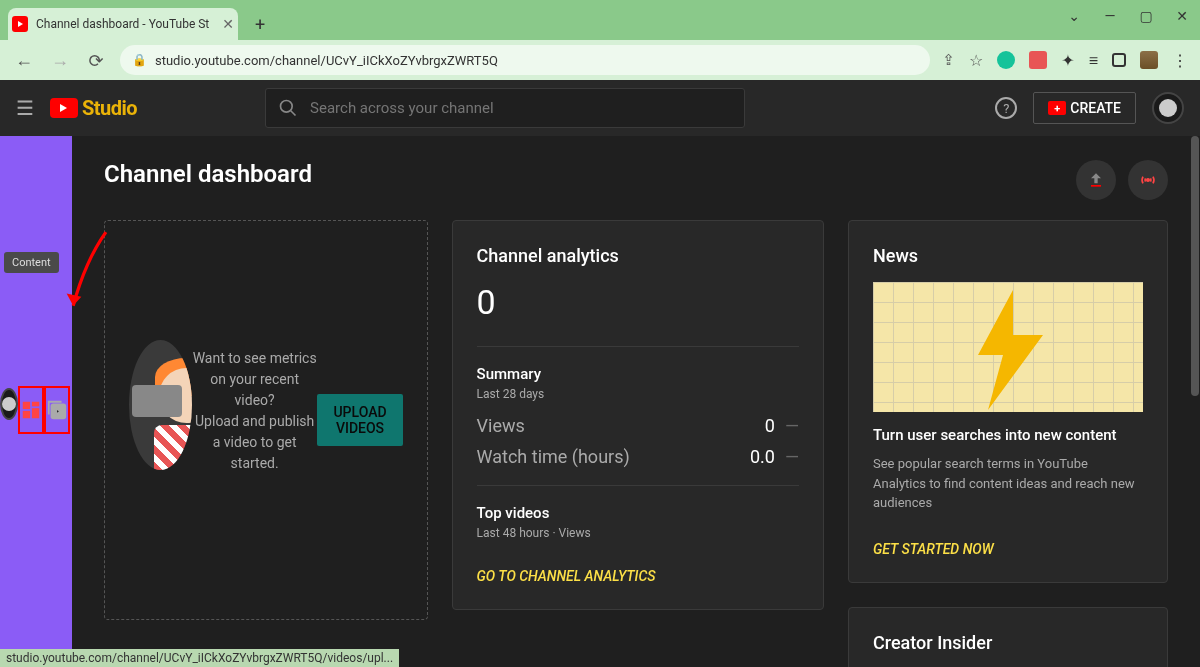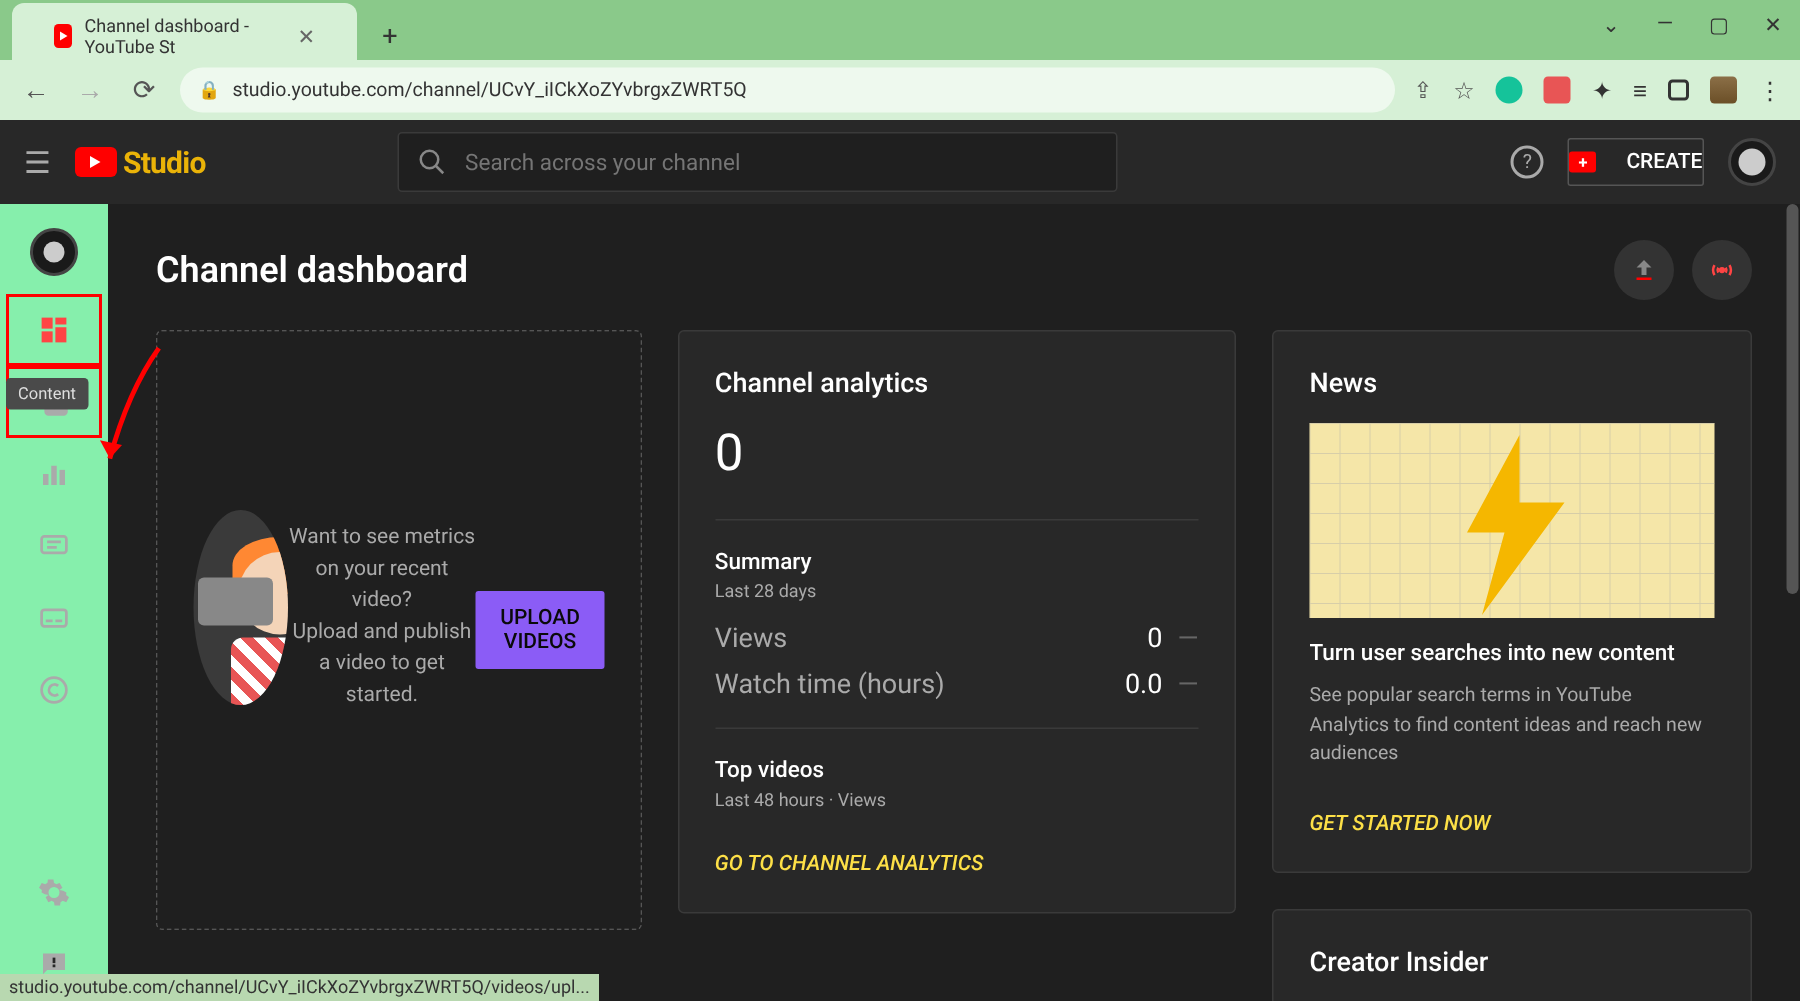--- a/index.html
+++ b/index.html
@@ -1,19 +1,19 @@
 <!DOCTYPE html>
 <html><head>
 <meta charset="utf-8">
 <style>
 * { margin: 0; padding: 0; box-sizing: border-box; font-family: Roboto, Arial, sans-serif; }
 body { background: #8ac98a; width: 1200px; height: 667px; overflow: hidden; }
 .browser-chrome { background: #8ac98a; height: 80px; position: relative; }
 .tab-bar { display: flex; align-items: center; padding: 8px 8px 0 8px; height: 40px; }
-.tab { background: #d6f0d6; border-radius: 8px 8px 0 0; padding: 8px 28px; display: flex; align-items: center; gap: 8px; font-size: 12px; color: #333; width: 230px; }
+.tab { background: #d6f0d6; border-radius: 8px 8px 0 0; padding: 8px 4px; display: flex; align-items: center; gap: 8px; font-size: 12px; color: #333; width: 230px; }
 .tab-favicon { width: 16px; height: 16px; background: #ff0000; border-radius: 3px; display: flex; align-items: center; justify-content: center; }
 .tab-favicon::after { content: ''; width: 0; height: 0; border-left: 5px solid white; border-top: 3px solid transparent; border-bottom: 3px solid transparent; }
 .tab-close { margin-left: auto; color: #666; cursor: pointer; font-size: 14px; }
 .new-tab { margin-left: 8px; width: 28px; height: 28px; display: flex; align-items: center; justify-content: center; color: #333; cursor: pointer; font-size: 18px; border-radius: 50%; }
 .window-controls { position: absolute; right: 8px; top: 8px; display: flex; gap: 16px; color: #333; }
 .window-controls span { cursor: pointer; font-size: 14px; width: 20px; text-align: center; }
 .address-bar-row { background: #d6f0d6; height: 40px; display: flex; align-items: center; padding: 0 12px; gap: 12px; }
 .nav-btn { color: #555; cursor: pointer; font-size: 18px; width: 24px; text-align: center; }
 .nav-btn.disabled { color: #aaa; cursor: default; }
 .address-bar { flex: 1; background: #eef9ee; border-radius: 20px; height: 30px; display: flex; align-items: center; padding: 0 12px; font-size: 13px; color: #333; gap: 8px; max-width: 840px; }
@@ -26,57 +26,57 @@
 .burger { color: #aaa; cursor: pointer; font-size: 20px; }
 .logo { display: flex; align-items: center; gap: 4px; }
 .logo-icon { background: #ff0000; width: 28px; height: 20px; border-radius: 4px; display: flex; align-items: center; justify-content: center; }
 .logo-icon::after { content: ''; width: 0; height: 0; border-left: 7px solid white; border-top: 4px solid transparent; border-bottom: 4px solid transparent; }
 .logo-text { color: #eab308; font-weight: 700; font-size: 20px; letter-spacing: -0.5px; }
 .search-box { flex: 0 0 480px; margin-left: 112px; height: 40px; background: #1f1f1f; border: 1px solid #3a3a3a; border-radius: 3px; display: flex; align-items: center; padding: 0 12px; gap: 12px; }
 .search-box input { background: transparent; border: none; color: #aaa; font-size: 15px; flex: 1; outline: none; }
 .search-icon { color: #888; font-size: 18px; }
 .header-right { margin-left: auto; display: flex; align-items: center; gap: 16px; }
 .help-icon { color: #aaa; border: 2px solid #aaa; border-radius: 50%; width: 22px; height: 22px; display: flex; align-items: center; justify-content: center; font-size: 13px; cursor: pointer; }
-.create-btn { border: 1px solid #555; background: #282828; color: #fff; padding: 7px 0; font-size: 14px; font-weight: 500; cursor: pointer; display: flex; align-items: center; gap: 20px; border-radius: 2px; }
+.create-btn { border: 1px solid #555; background: #282828; color: #fff; padding: 7px 14px; font-size: 14px; font-weight: 500; cursor: pointer; display: flex; align-items: center; gap: 4px; border-radius: 2px; }
 .create-icon { width: 18px; height: 14px; background: #ff0000; position: relative; border-radius: 2px; display:flex; align-items:center; justify-content:center; }
 .create-icon::after { content: '+'; color:white; font-size:11px; font-weight:bold; }
 .avatar { width: 32px; height: 32px; border-radius: 50%; background: #1a1a1a; border: 2px solid #444; display: flex; align-items: center; justify-content: center; }
 .avatar-inner { width: 18px; height: 18px; border-radius: 50%; background: #ccc; }
 
 .app-body { display: flex; height: 531px; }
-.sidebar { width: 72px; background: #86efac; display: flex; flex-direction: column; align-items: center; padding-top: 16px; gap: 0; }
+.sidebar { width: 72px; background: #8b5cf6; display: flex; flex-direction: row; align-items: center; padding-top: 16px; gap: 0; }
 .sidebar-avatar { width: 32px; height: 32px; border-radius: 50%; background: #1a1a1a; margin-bottom: 12px; border:2px solid #444; display:flex; align-items:center; justify-content:center; }
 .sidebar-item { width: 64px; height: 48px; display: flex; align-items: center; justify-content: center; color: #aaa; cursor: pointer; position: relative; }
 .sidebar-item.active { color: #ff4444; }
 .sidebar-item.highlighted { border: 2px solid #ff0000; }
 .tooltip { position: absolute; left: 4px; top: 112px; background: #4a4a4a; color: #ddd; font-size: 11px; padding: 4px 8px; border-radius: 3px; z-index: 10; }
 .arrow-annotation { position: absolute; left: 60px; top: 148px; width: 55px; height: 90px; z-index: 20; }
 
 .content { flex: 1; background: #1f1f1f; padding: 24px 32px; overflow-y: auto; position: relative; }
 .scrollbar-thumb { position: absolute; right: 1px; top: 0; width: 8px; height: 260px; background: #555; border-radius: 4px; }
-.page-title-row { display: flex; align-items: center; margin-bottom: 20px; }
+.page-title-row { display: flex; margin-bottom: 20px; }
 .page-title { color: #fff; font-size: 24px; font-weight: 600; }
 .page-actions { margin-left: auto; display: flex; gap: 12px; }
 .action-circle { width: 40px; height: 40px; border-radius: 50%; background: #333; display: flex; align-items: center; justify-content: center; color: #888; cursor: pointer; }
 
 .cards { display: flex; gap: 24px; align-items: flex-start; }
 .card { background: #282828; border: 1px solid #3a3a3a; border-radius: 4px; padding: 24px; }
 .card.dashed { border: 1px dashed #555; background: transparent; width: 330px; height: 400px; display: flex; flex-direction: row; align-items: center; justify-content: center; }
 .card.analytics { width: 380px; }
 .card.news, .card.insider { width: 320px; }
 .card-stack { display: flex; flex-direction: column; gap: 24px; width: 320px; }
 
 .illus { width: 130px; height: 130px; border-radius: 50%; background: #3a3a3a; position: relative; margin-bottom: 30px; overflow: hidden; }
 .illus-head { position: absolute; width: 55px; height: 55px; background: #f4d4b8; border-radius: 50%; top: 28px; left: 30px; }
 .illus-hair { position: absolute; width: 62px; height: 38px; background: #ff8833; border-radius: 50% 50% 0 0; top: 18px; left: 26px; }
 .illus-body { position: absolute; width: 65px; height: 45px; background: repeating-linear-gradient(45deg,#e85555,#e85555 6px,#fff 6px,#fff 12px); bottom: 0; left: 25px; border-radius: 8px 8px 0 0; }
 .illus-cam { position: absolute; width: 50px; height: 32px; background: #888; right: 10px; top: 45px; border-radius: 4px; }
 
 .empty-text { color: #aaa; font-size: 14px; text-align: center; line-height: 1.5; margin-bottom: 18px; }
-.upload-btn { background: #8b5cf6; color: #0a0a0a; font-weight: 500; font-size: 14px; padding: 10px 16px; border: none; cursor: pointer; border-radius: 2px; }
+.upload-btn { background: #0f766e; color: #0a0a0a; font-weight: 500; font-size: 14px; padding: 10px 16px; border: none; cursor: pointer; border-radius: 2px; }
 
 .card h3 { color: #fff; font-size: 18px; font-weight: 500; margin-bottom: 16px; }
 .metric-label { color: #aaa; font-size: 13px; margin-bottom: 4px; }
 .metric-value { color: #fff; font-size: 34px; font-weight: 400; margin-bottom: 24px; }
 .divider { border: none; border-top: 1px solid #3a3a3a; margin: 18px 0; }
 .section-title { color: #fff; font-size: 15px; font-weight: 500; margin-bottom: 4px; }
 .section-sub { color: #aaa; font-size: 12px; margin-bottom: 14px; }
 .stat-row { display: flex; justify-content: space-between; align-items: center; color: #aaa; font-size: 18px; margin-bottom: 10px; text-align: right; }
 .stat-val { color: #fff; display: flex; align-items: center; gap: 10px; }
 .dash { color: #666; }

